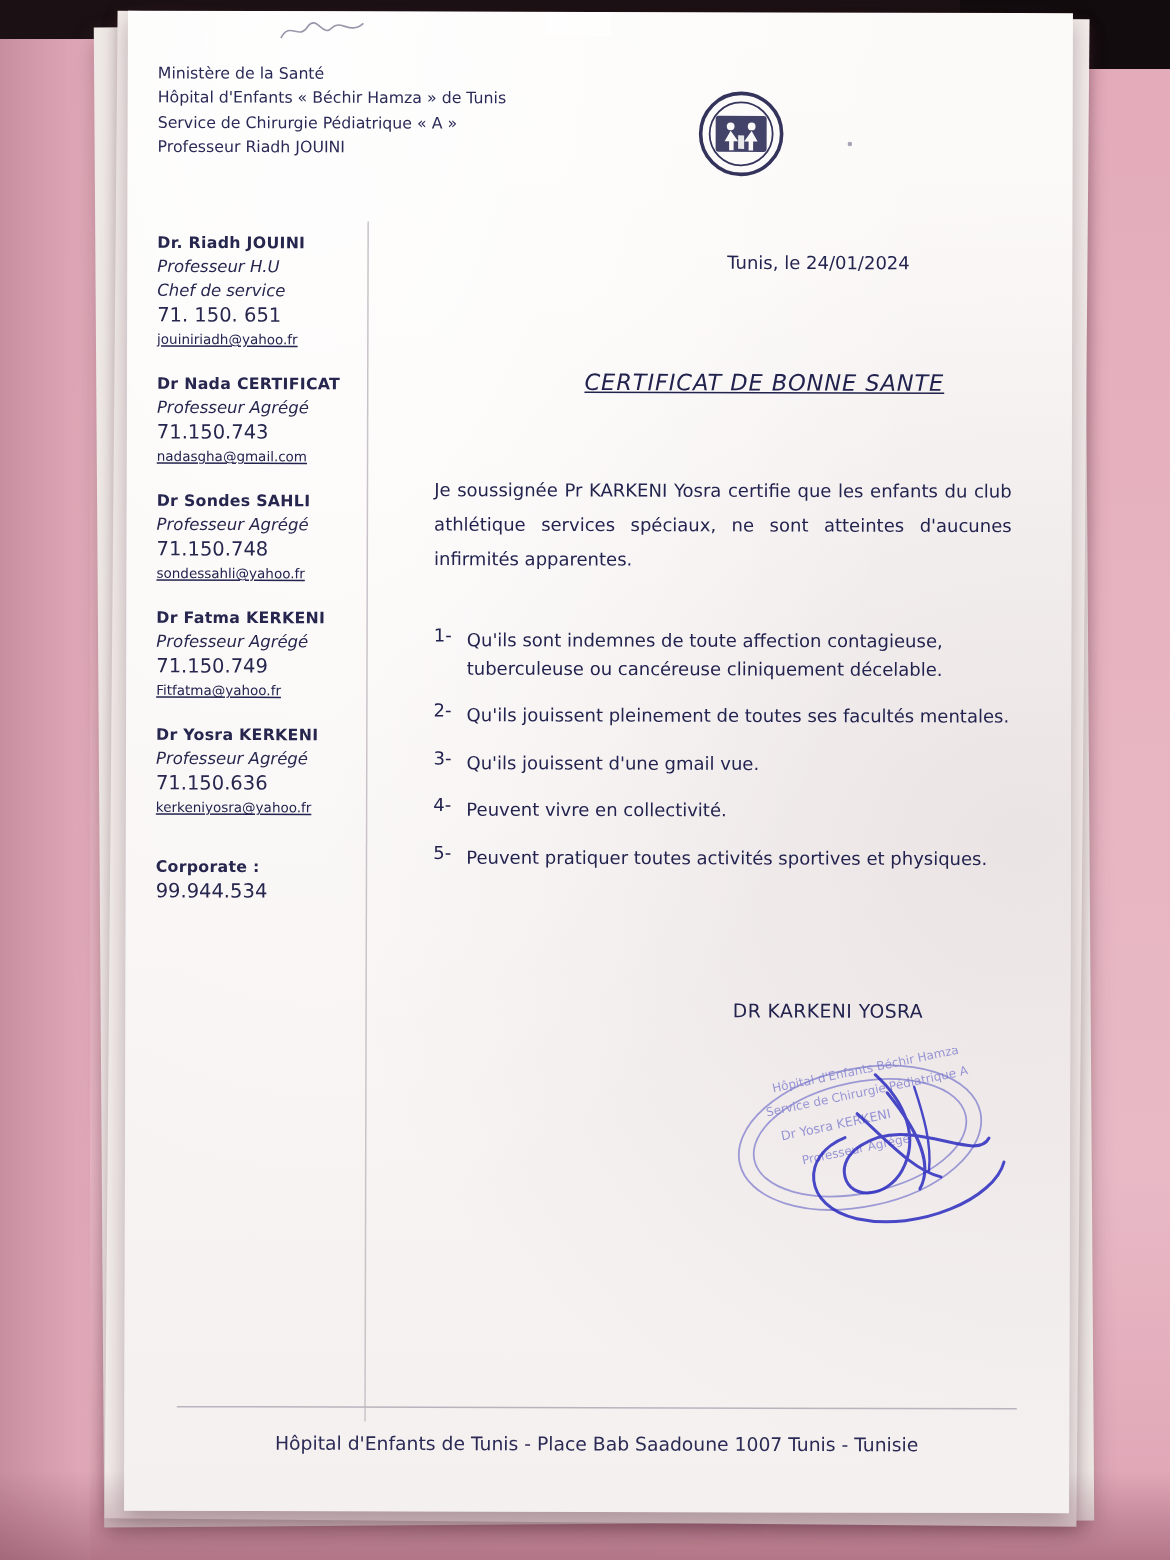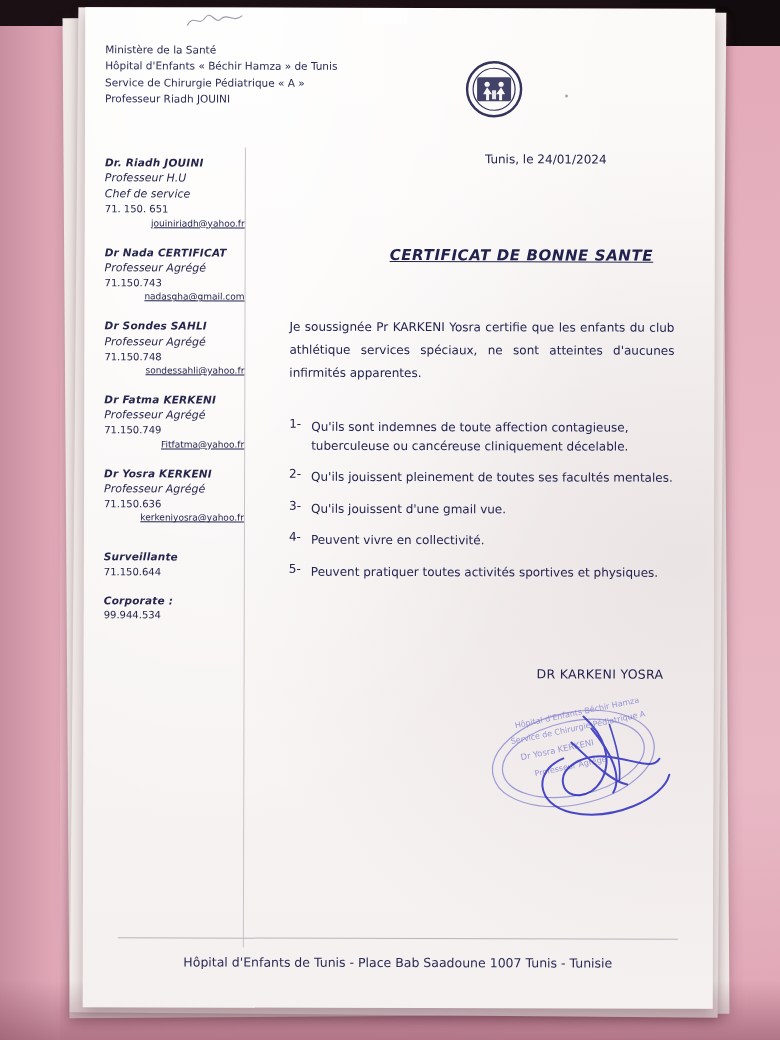--- a/index.html
+++ b/index.html
@@ -80,50 +80,49 @@
   .rule-v{
     position:absolute;left:160px;top:140px;width:1px;height:800px;
     background:#c9c3c9;
   }
   
   .contacts{
     position:absolute;left:20px;top:148px;width:140px;
     font-size:10px;line-height:1.45;color:#26264e;
   }
   .contact{margin-bottom:15px;}
-  .c-name{font-weight:bold;font-size:10.5px;letter-spacing:.2px;font-style:italic;}
+  .c-name{font-weight:bold;font-size:10.5px;letter-spacing:.2px;}
   .c-role{font-style:italic;font-size:11px;}
-  .c-tel{font-size:10px;}
-  .c-mail{font-size:9px;text-decoration:underline;color:#23234f;word-break:break-all;text-align:right;}
+  .c-tel{font-size:13px;}
+  .c-mail{font-size:9px;text-decoration:underline;color:#23234f;word-break:break-all;}
   .svc{margin-bottom:14px;}
   .svc .c-name{font-weight:bold;font-size:10.5px;}
   
   .date{
-    position:absolute;left:400px;top:144px;font-size:12px;color:#23234f;text-align:right;
+    position:absolute;left:400px;top:160px;font-size:12px;color:#23234f;text-align:right;
   }
   .title{
     position:absolute;left:305px;top:238px;
-    font-style:italic;font-weight:bold;font-size:15px;letter-spacing:.6px;
+    font-style:italic;font-weight:normal;font-size:15px;letter-spacing:.6px;
     text-decoration:underline;color:#22224e;
   }
   .para{
     position:absolute;left:205px;top:308px;width:385px;
     font-size:12px;line-height:1.9;text-align:justify;color:#23234f;
   }
   .list{
     position:absolute;left:205px;top:410px;width:400px;
     font-size:12px;line-height:1.0;color:#23234f;
   }
   .li{display:flex;margin-bottom:13px;}
   .li .num{width:22px;flex:0 0 22px;}
   .li .txt{flex:1;line-height:1.55;}
   .signer{
     position:absolute;left:405px;top:658px;font-size:12.5px;color:#23234f;
     letter-spacing:.3px;
-    margin-left:48px;
   }
   
   .stamp{
     position:absolute;left:390px;top:690px;width:200px;height:120px;
     opacity:.62;
   }
   .sign{
     position:absolute;left:380px;top:680px;width:230px;height:150px;
     opacity:.85;
   }
@@ -223,24 +222,20 @@
         <div class="c-name">Dr Yosra KERKENI</div>
         <div class="c-role">Professeur Agrégé</div>
         <div class="c-tel">71.150.636</div>
         <div class="c-mail">kerkeniyosra@yahoo.fr</div>
       </div>
 
 
       <div style="height:10px"></div>
 
       <div class="svc">
-        <div class="c-name">Surveillante</div>
-        <div class="c-tel">71.150.644</div>
-      </div>
-      <div class="svc">
         <div class="c-name">Corporate :</div>
         <div class="c-tel">99.944.534</div>
       </div>
 
     </div>
 
     <div class="date">Tunis, le 24/01/2024</div>
     <div class="title">CERTIFICAT DE BONNE SANTE</div>
     <div class="para">Je soussignée Pr KARKENI Yosra certifie que les enfants du club athlétique services spéciaux, ne sont atteintes d'aucunes infirmités apparentes.</div>
 

